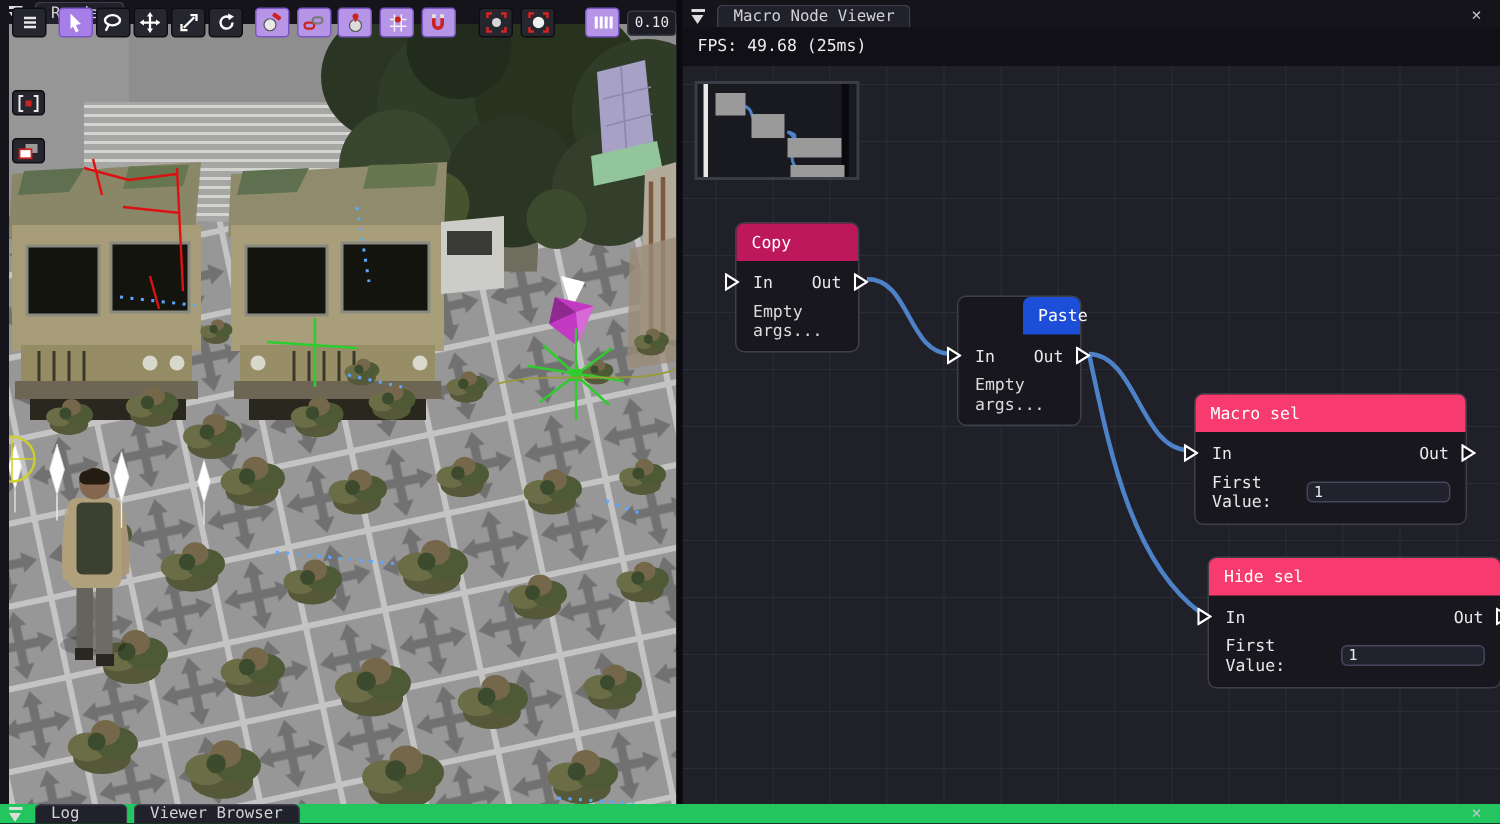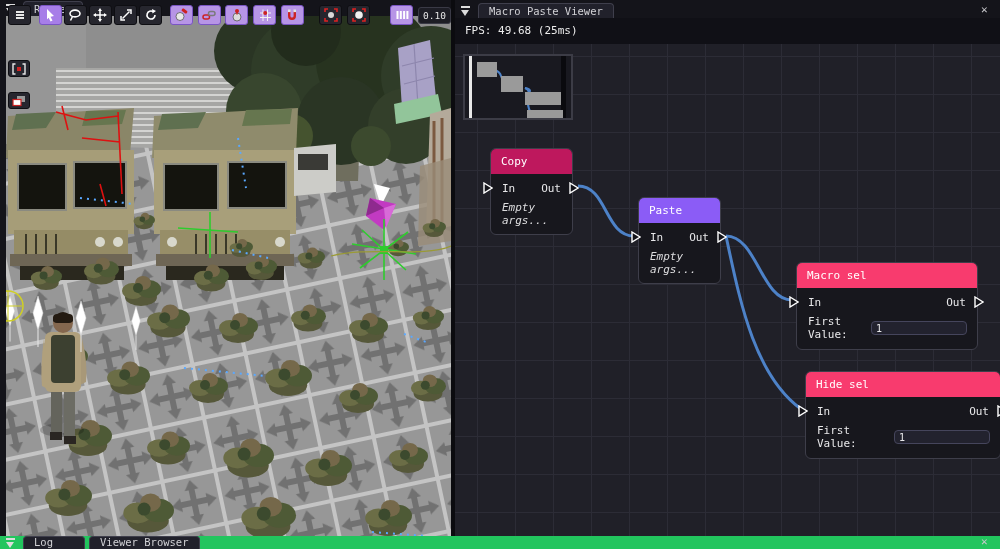--- a/index.html
+++ b/index.html
@@ -45,21 +45,21 @@
 
   .minimap { position:absolute; left:8px; top:10px; width:110px; height:66px; background:#191920;
     border:2px solid #3c3c46; }
 
   .node { position:absolute; background:#17171d; border:1px solid #3e3e4a; border-radius:6px;
     color:#e8e8ea; font-size:11px; }
   .node-head { height:25px; line-height:25px; border-radius:5px 5px 0 0; padding-left:10px;
     color:#fff; font-size:11px; }
   .node-row { position:relative; display:flex; justify-content:space-between; align-items:center;
     height:22px; padding:0 11px; margin-top:3px;gap:22px; }
-  .node-body { padding:2px 11px 7px 11px; color:#dcdcde;font-style:italic; }
+  .node-body { padding:2px 11px 7px 11px; color:#dcdcde; }
   .port { position:absolute; top:50%; margin-top:-6px; }
   .port.in  { left:-8px; }
   .port.out { right:-7px; }
   .field-row { display:flex; align-items:center; gap:20px; padding:2px 10px 8px 11px; }
   .field-row input { width:96px; height:14px; background:#22222e; border:1px solid #45455c;
     border-radius:4px; color:#e8e8ea; font-family:inherit; font-size:10px; padding:0 4px; }
   .n-copy  { left:35px;  top:104px; width:83px; }
   .n-paste { left:183px; top:153px; width:83px; }
   .n-lock  { left:341px; top:218px; width:182px; }
   .n-hide  { left:350px; top:327px; width:196px; }
@@ -389,21 +389,21 @@
           <rect x="1" y="4.5" width="8" height="6" fill="#ffffff" stroke="#cc2222" stroke-width="1.2"></rect>
         </svg>
     </div>
   </div>
 
   <div style="position:absolute;left:451px;top:0;width:4px;height:536px;background:#0b0b0f;"></div>
 
   <div class="macro-panel">
     <div class="tabbar macro-head">
       <span class="dd"></span>
-      <span class="tab">Macro Paste Viewer</span>
+      <span class="tab">Macro Node Viewer</span>
     </div>
     <span class="closex" style="left:526px; top:3px;">✕</span>
 
     <div class="fpsbar">FPS: 49.68 (25ms)</div>
 
     <div class="graph">
 
       <div class="minimap">
         <svg width="106" height="62">
           <rect x="4" y="0" width="3" height="62" fill="#e8e8e8"></rect>
@@ -432,21 +432,21 @@
           <span>In</span>
           <span>Out</span>
           <svg class="port out" width="10" height="12">
               <polygon points="1,1 9,6 1,11" fill="#14141a" stroke="#fff" stroke-width="1.4"></polygon>
             </svg>
         </div>
         <div class="node-body">Empty args...</div>
       </div>
 
       <div class="node n-paste">
-        <div class="node-head" style="background: #8b5cf6;">Paste</div>
+        <div class="node-head" style="background: #1d4ed8; margin-left: 43px;">Paste</div>
         <div class="node-row">
           <svg class="port in" width="10" height="12">
               <polygon points="1,1 9,6 1,11" fill="#14141a" stroke="#fff" stroke-width="1.4"></polygon>
             </svg>
           <span>In</span>
           <span>Out</span>
           <svg class="port out" width="10" height="12">
               <polygon points="1,1 9,6 1,11" fill="#14141a" stroke="#fff" stroke-width="1.4"></polygon>
             </svg>
         </div>

